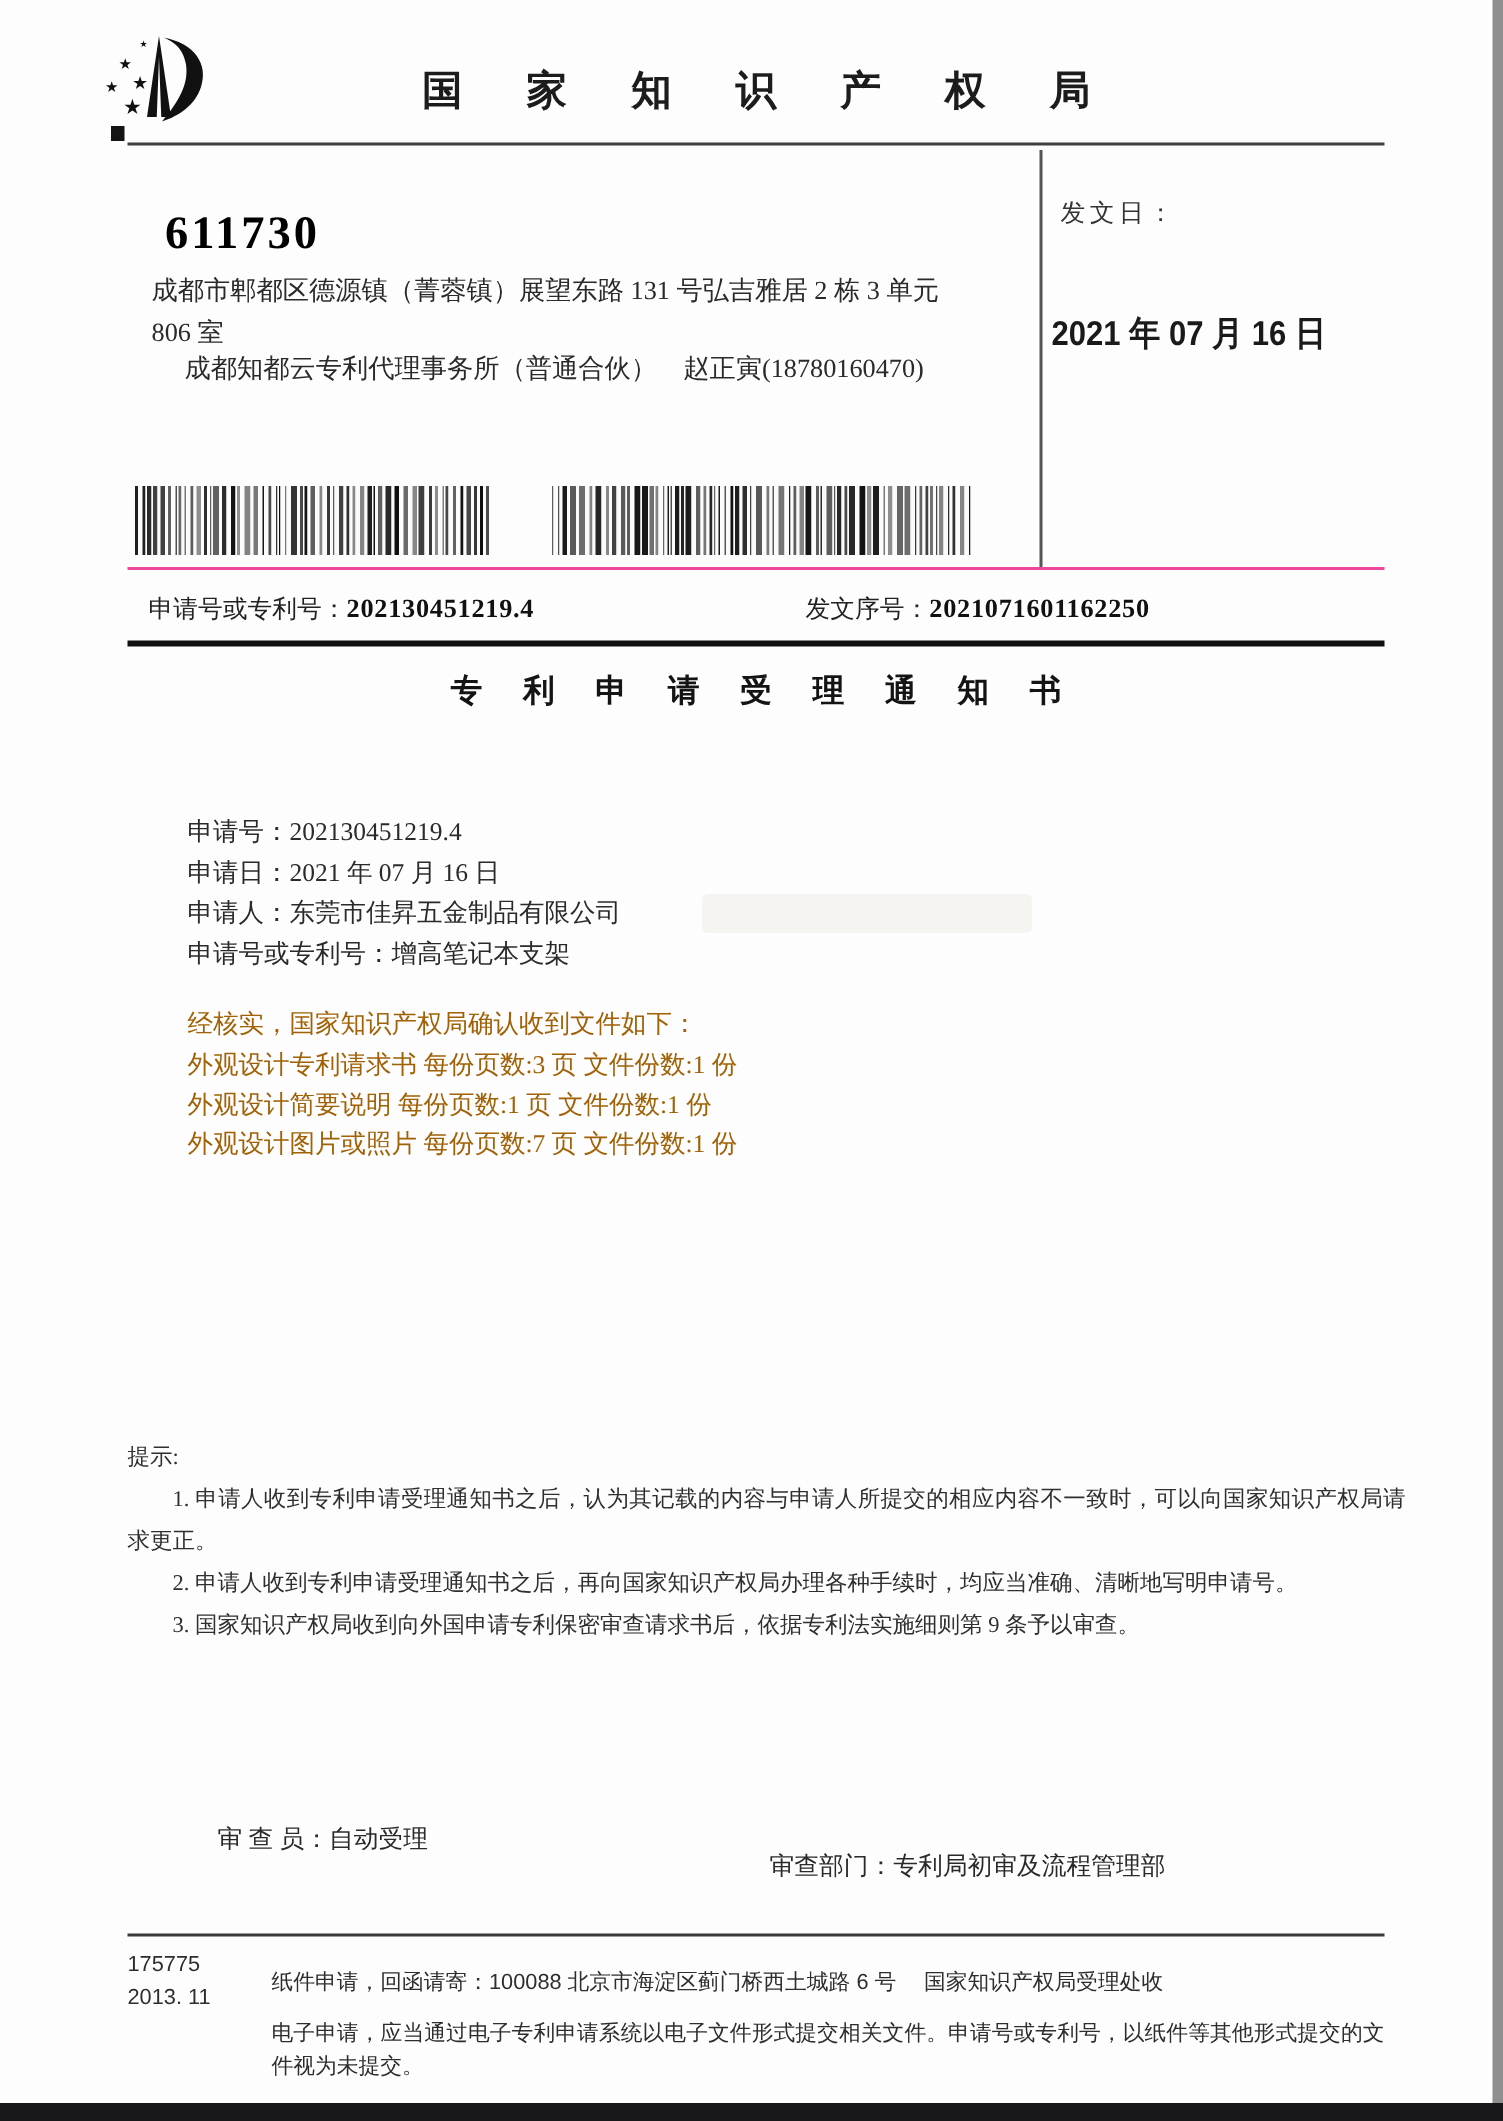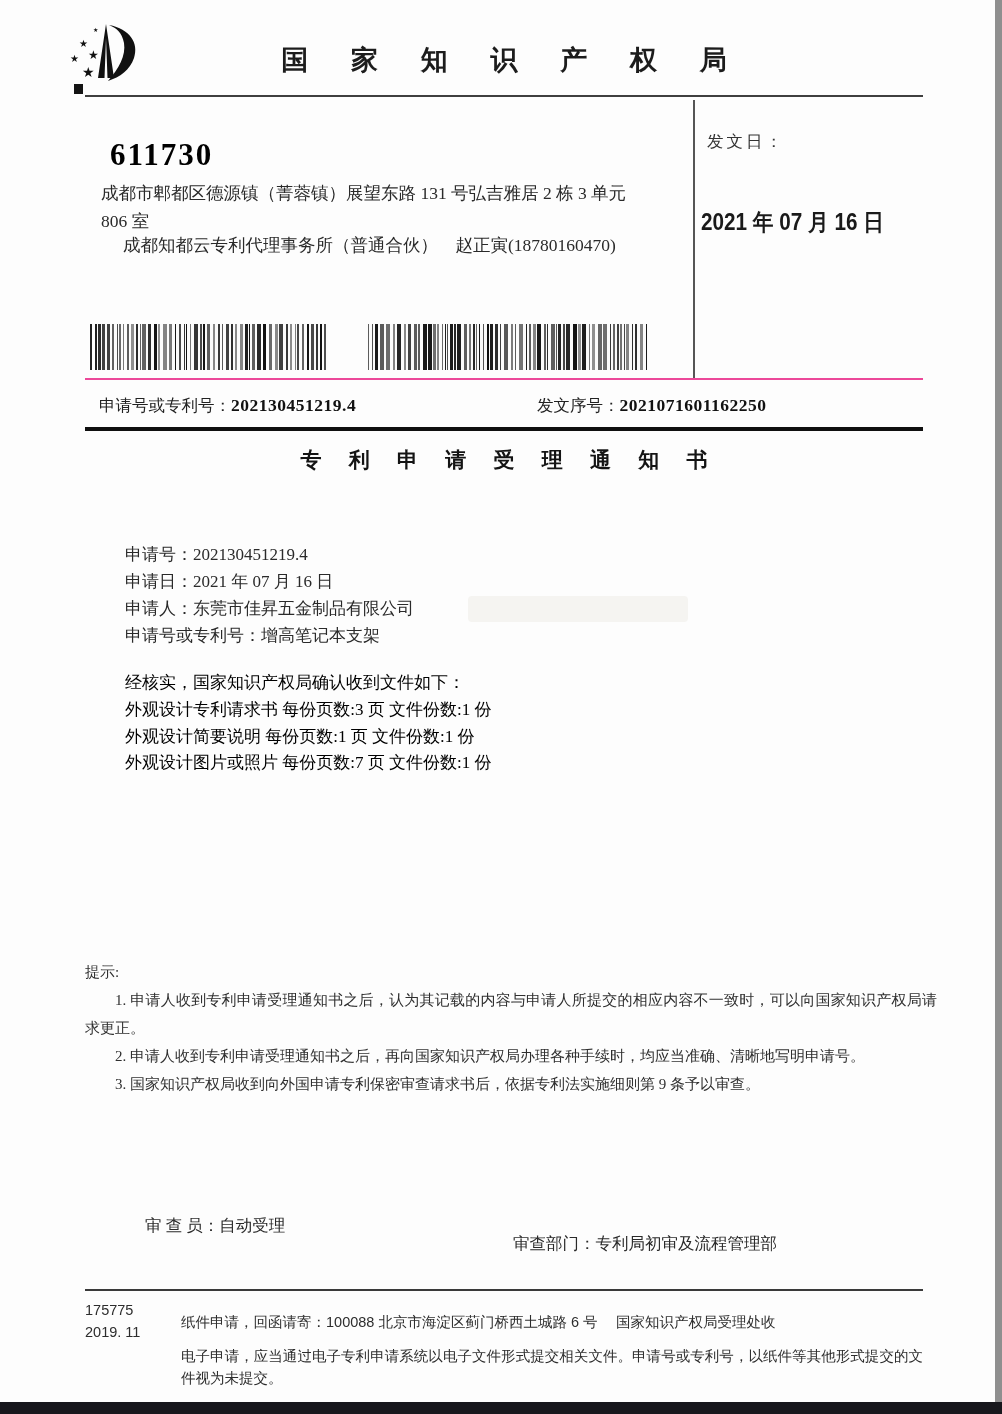--- a/index.html
+++ b/index.html
@@ -49,21 +49,21 @@
   .numrow .c1 { left:14px; }
   .numrow .c2 { left:452px; }
   .numrow b { font-size:17.5px; letter-spacing:0.5px; color:#111; }
 
   
   .notice-title { position:absolute; left:85px; top:446px; width:838px; text-align:center;
                   font-size:21px; font-weight:bold; letter-spacing:11px; text-indent:11px; color:#141414; }
   .intro { position:absolute; left:85px; top:487px; width:836px; font-size:17px; line-height:27px;
            text-indent:2.6em; color:#2a2a2a; }
   .fields { position:absolute; left:125px; top:541px; font-size:17px; line-height:27px; color:#2a2a2a; }
-  .received { position:absolute; left:125px; top:670px; font-size:17px; line-height:26.8px; color:#000000; }
+  .received { position:absolute; left:125px; top:670px; font-size:17px; line-height:26.8px; color:#a16207; }
 
   
   .tips { position:absolute; left:85px; top:958px; width:852px; font-size:15px; line-height:28px; color:#2f2f2f; }
   .tips p { text-indent:2em; text-align:justify; }
   .tips .tips-title { text-indent:0; }
 
   
   .signoff { position:absolute; left:85px; top:1215px; width:838px; font-size:16.5px; color:#2a2a2a; }
   .signoff .examiner { position:absolute; left:60px; top:0; white-space:nowrap; }
   .signoff .dept     { position:absolute; left:428px; top:18px; white-space:nowrap; }
@@ -380,21 +380,21 @@
       <span>审 查 员：</span><span>自动受理</span>
     </div>
     <div class="dept">
       <span>审查部门：</span><span>专利局初审及流程管理部</span>
     </div>
   </div>
 
   <div class="footnote">
     <div class="codes">
       <div>175775</div>
-      <div>2019. 11</div>
+      <div>2013. 11</div>
     </div>
     <div class="notes">
       <p>纸件申请，回函请寄：100088  北京市海淀区蓟门桥西土城路 6 号　 国家知识产权局受理处收</p>
       <p>电子申请，应当通过电子专利申请系统以电子文件形式提交相关文件。申请号或专利号，以纸件等其他形式提交的文件视为未提交。</p>
     </div>
   </div>
 
   <div class="scan-tick"></div>
   <div class="scan-right"></div>
   <div class="scan-bottom"></div>

